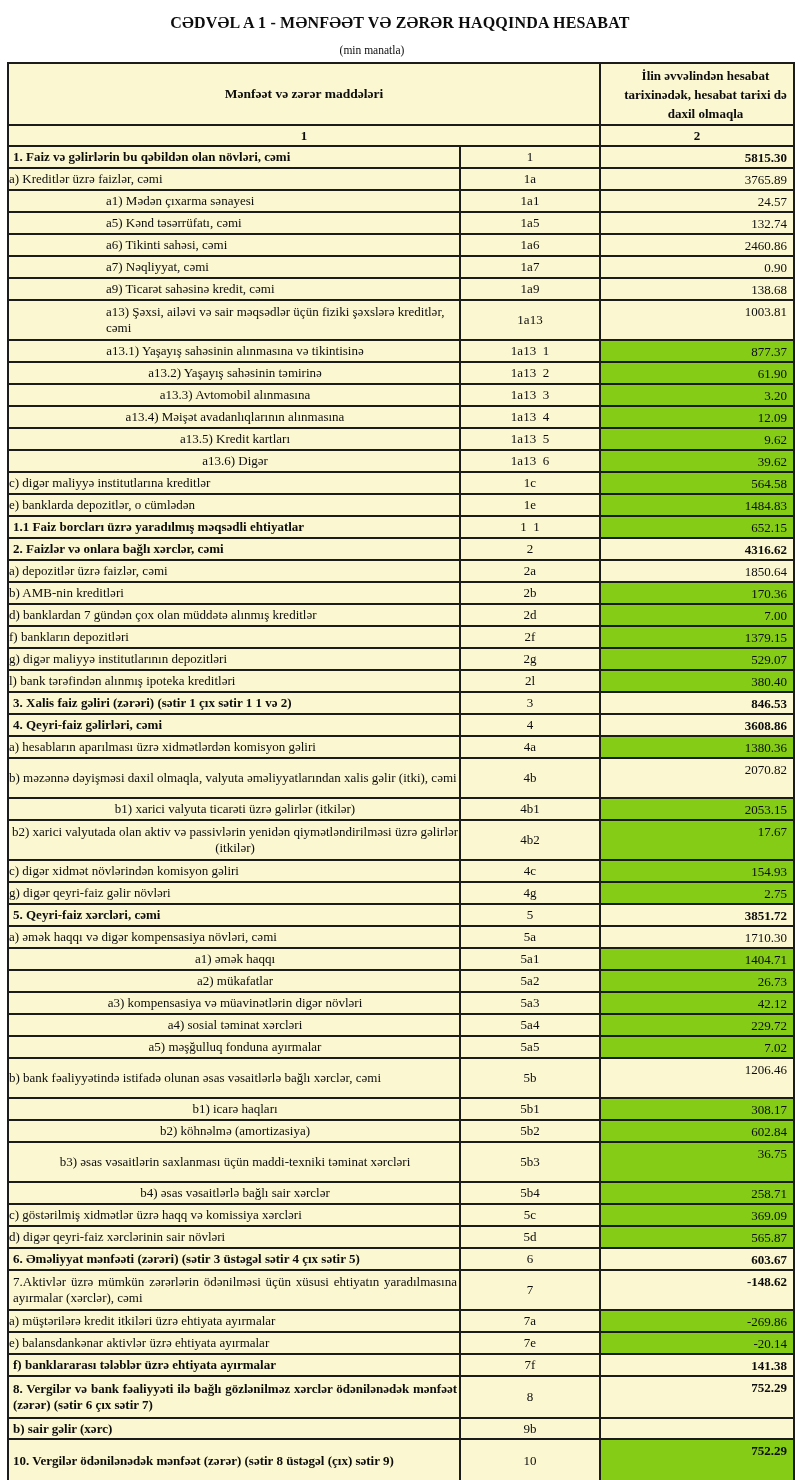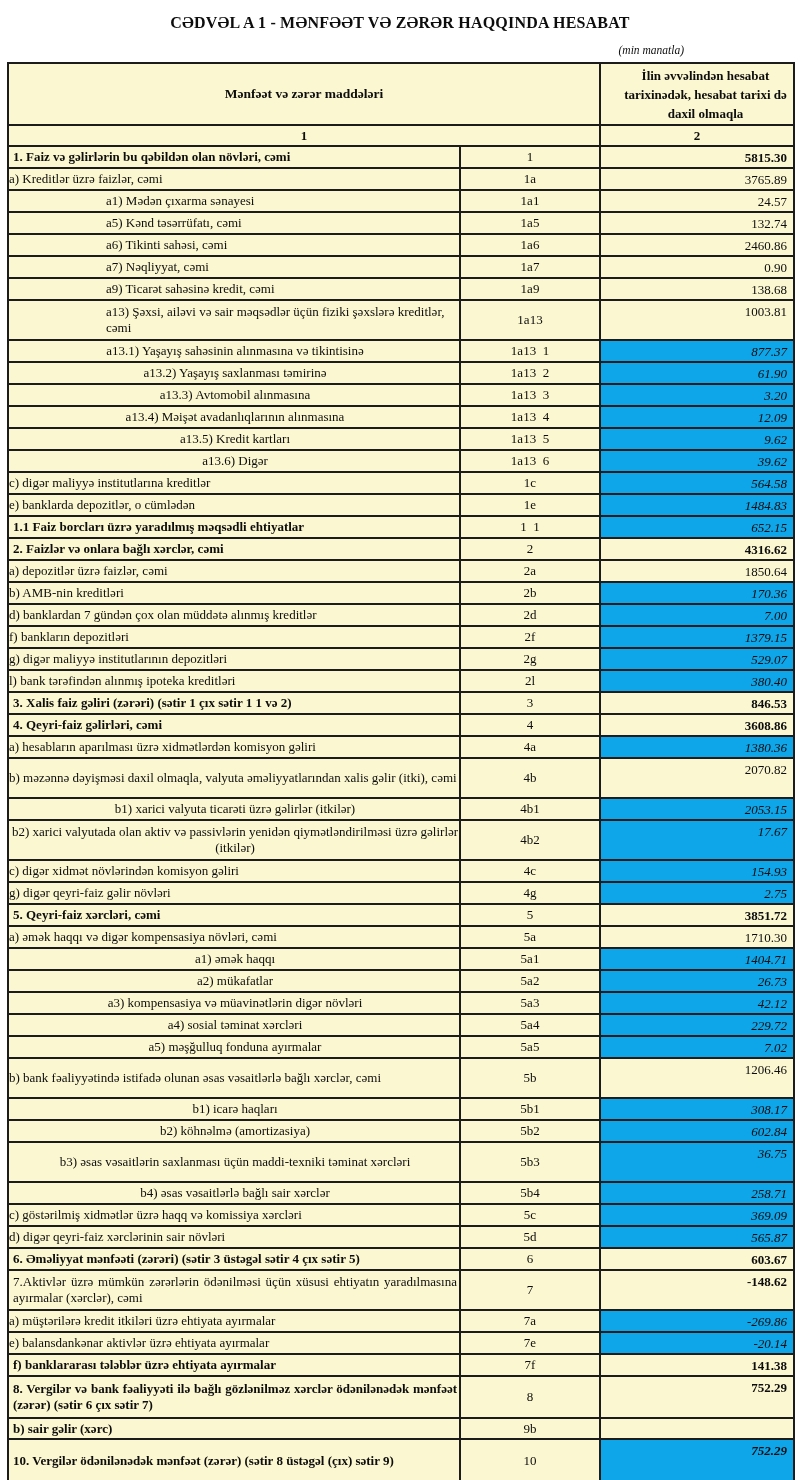--- a/index.html
+++ b/index.html
@@ -1,31 +1,31 @@
 <!DOCTYPE html>
 <html><head>
 <meta charset="utf-8">
 <style>
   html,body{margin:0;padding:0;background:#fff;}
   body{width:800px;height:1480px;position:relative;font-family:"Liberation Serif","DejaVu Serif",serif;color:#0d0d0d;}
   .title{position:absolute;top:14px;left:0;width:800px;text-align:center;font-weight:bold;font-size:16px;letter-spacing:.2px;}
-  .unit-note{position:absolute;top:44px;left:0;width:684px;text-align:right;font-style:italic;font-size:11.5px;}
+  .unit-note{position:absolute;top:44px;left:0;width:744px;text-align:center;font-size:11.5px;}
   table{position:absolute;top:62px;left:7px;border-collapse:collapse;table-layout:fixed;width:786px;}
   col.c-label{width:452px;} col.c-code{width:140px;} col.c-value{width:194px;}
   th,td{border:2px solid #1c1c1c;padding:0;font-size:13px;overflow:hidden;}
   th{background:#fbf7d0;font-weight:bold;}
   .h1{font-size:13.5px;}
   .h2{vertical-align:top;}
   .hclip{max-height:56px;overflow:hidden;line-height:19px;padding:2px 3px 0 20px;text-align:center;}
   .numrow td{background:#fbf7d0;text-align:center;font-weight:bold;height:19px;font-size:13px;}
   td.lbl{background:#fbf7d0;vertical-align:middle;line-height:16px;}
   td.lbl .clip{max-height:33px;overflow:hidden;}
   td.code{background:#fbf7d0;text-align:center;vertical-align:middle;white-space:pre;font-size:13px;}
   td.val{text-align:right;vertical-align:top;padding:1px 6px 0 2px;line-height:19px;font-size:13px;}
-  .bgy{background:#fbf7d0;} .bgw{background:#0ea5e9;font-style:italic;}
+  .bgy{background:#fbf7d0;} .bgw{background:#84cc16;}
   .bold{font-weight:bold;}
   .al{text-align:left;} .ac{text-align:center;} .aj{text-align:justify;padding-right:2px;}
   .lv0{padding-left:4px;} .lv1{} .lv2{padding-left:97px;}
   .ac.lv0,.ac.lv1,.ac.lv2{padding-left:2px;}
 </style>
 </head>
 <body>
 
 <div class="title">CƏDVƏL A 1 - MƏNFƏƏT VƏ ZƏRƏR HAQQINDA HESABAT</div>
 <div class="unit-note">(min manatla)</div>
@@ -107,21 +107,21 @@
       </tr>
       <tr style="height: 21px;">
         <td class="lbl ac lv0">
           <div>a13.1) Yaşayış sahəsinin alınmasına və tikintisinə</div>
         </td>
         <td class="code">1a13  1</td>
         <td class="val bgw">877.37</td>
       </tr>
       <tr style="height: 21px;">
         <td class="lbl ac lv0">
-          <div>a13.2) Yaşayış saxlanması təmirinə</div>
+          <div>a13.2) Yaşayış sahəsinin təmirinə</div>
         </td>
         <td class="code">1a13  2</td>
         <td class="val bgw">61.90</td>
       </tr>
       <tr style="height: 21px;">
         <td class="lbl ac lv0">
           <div>a13.3) Avtomobil alınmasına</div>
         </td>
         <td class="code">1a13  3</td>
         <td class="val bgw">3.20</td>

